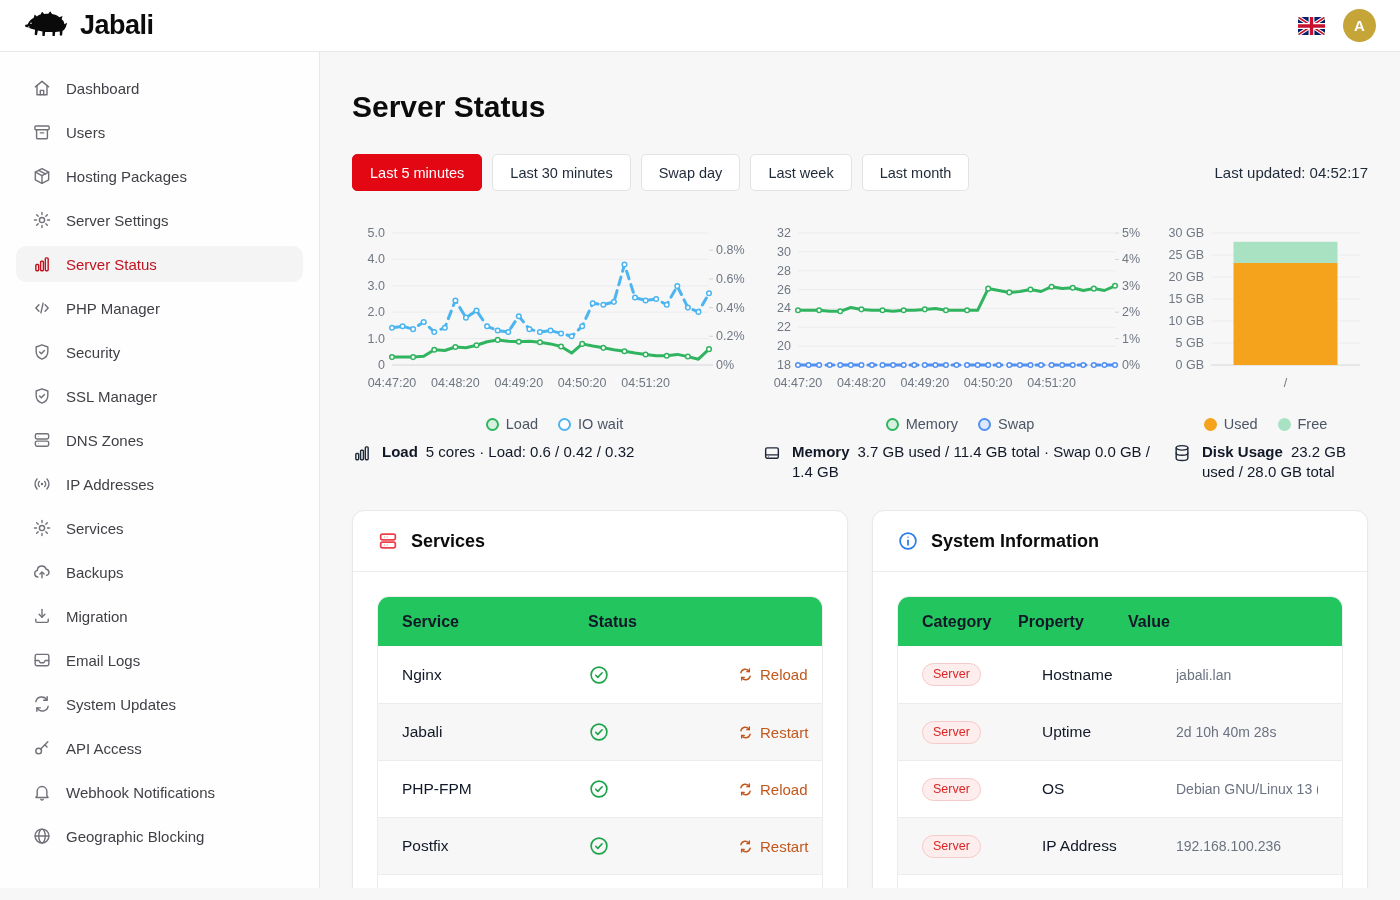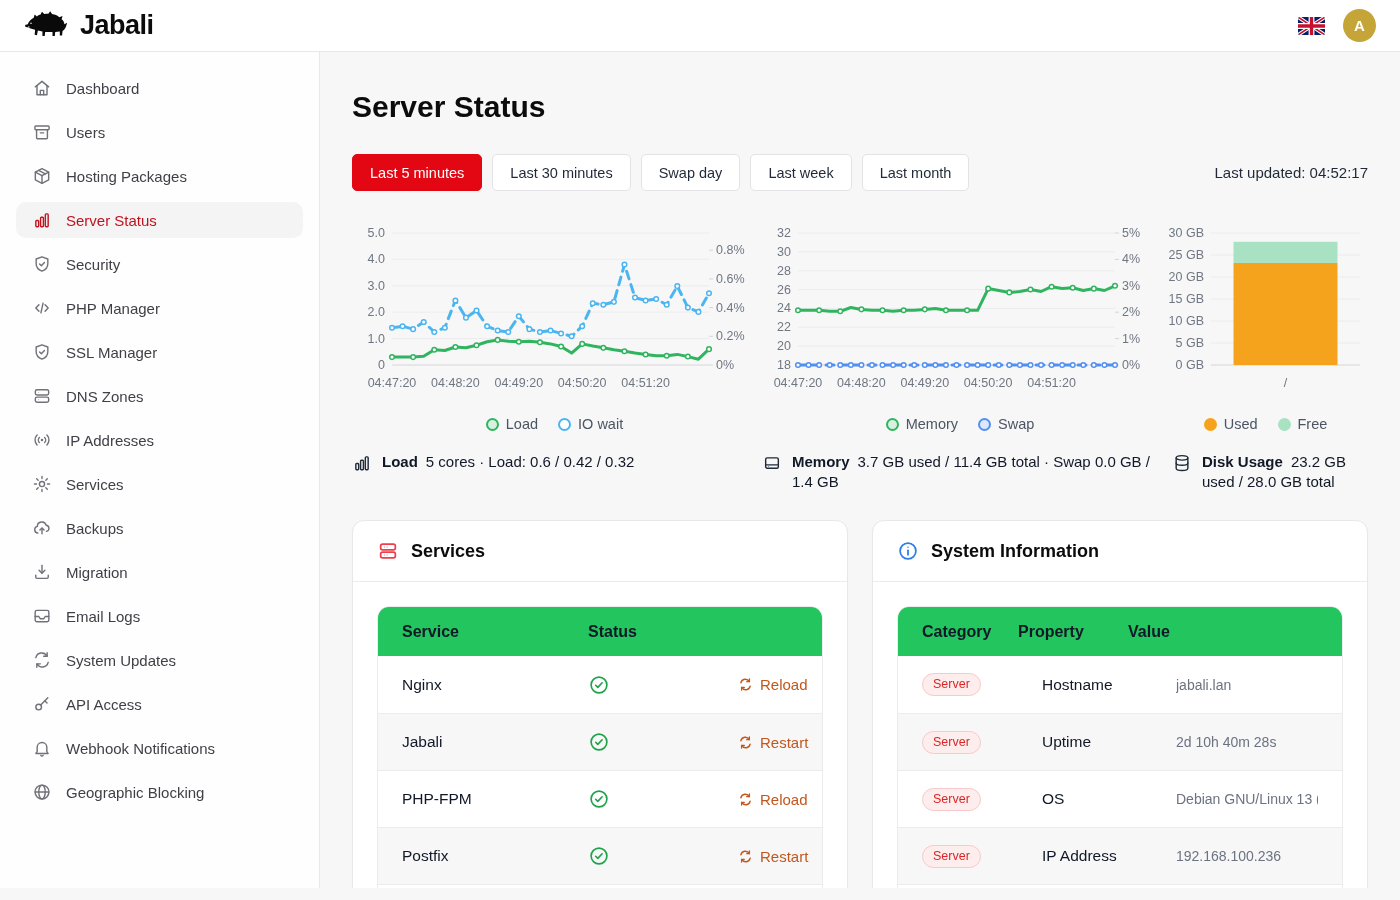--- a/index.html
+++ b/index.html
@@ -45,21 +45,21 @@
 
   
   .charts-row { margin-top:26px; display:flex; justify-content:space-between; }
   .chart { display:flex; flex-direction:column; align-items:center; }
   .chart svg text { font-family:"Liberation Sans", sans-serif; font-size:12.5px; fill:#6f7782; }
   .legend { display:flex; gap:20px; margin-top:3px; align-items:center; }
   .legend-item { display:flex; align-items:center; gap:7px; font-size:14.5px; color:#4b5563; }
   .legend-dot { width:13px; height:13px; border-radius:50%; }
 
   
-  .stats-row { margin-top:20px; display:flex; justify-content:space-between; }
+  .stats-row { margin-top:10px; display:flex; justify-content:space-between; }
   .stat { display:flex; gap:10px; align-items:flex-start; }
   .stat .icon { width:20px; height:20px; color:#1f2937; margin-top:1px; flex-shrink:0; }
   .stat-text { font-size:15px; line-height:20px; color:#111827; }
   .stat-label { font-weight:700; margin-right:8px; }
   .stat:nth-child(1) { width:405px; } .stat:nth-child(2) { width:405px; }
   .stat:nth-child(3) { width:196px; }
 
   
   .cards-row { margin-top:28px; display:grid; grid-template-columns:1fr 1fr; gap:24px; }
   .card { background:#fff; border:1px solid #e8e8ea; border-radius:12px;
@@ -156,51 +156,60 @@
           <svg viewBox="0 0 24 24">
             <path d="M12 3.2 20 7.4v9.2L12 20.8 4 16.6V7.4Z"></path>
             <path d="M4 7.4 12 11.6l8-4.2"></path>
             <path d="M12 11.6v9.2"></path>
             <path d="M8 5.3l8 4.2"></path>
           </svg>
         </span>
       <span class="nav-label">Hosting Packages</span>
     </div>
 
+    <div class="nav-item">
+      <span class="icon">
+          <svg viewBox="0 0 24 24">
+            <circle cx="12" cy="12" r="3.1"></circle>
+            <path d="M12 2.9v2.5M12 18.6v2.5M2.9 12h2.5M18.6 12h2.5M5.6 5.6l1.8 1.8M16.6 16.6l1.8 1.8M18.4 5.6l-1.8 1.8M7.4 16.6l-1.8 1.8"></path>
+          </svg>
+        </span>
+      <span class="nav-label">Server Settings</span>
+    </div>
 
     <div class="nav-item active">
       <span class="icon">
           <svg viewBox="0 0 24 24">
             <rect x="4.6" y="12.6" width="3.4" height="7.4" rx="1"></rect>
             <rect x="10.3" y="8.6" width="3.4" height="11.4" rx="1"></rect>
             <rect x="16" y="4.6" width="3.4" height="15.4" rx="1"></rect>
           </svg>
         </span>
       <span class="nav-label">Server Status</span>
     </div>
 
     <div class="nav-item">
       <span class="icon">
           <svg viewBox="0 0 24 24">
-            <path d="M12 3.4 19 6v5.4c0 4.4-3 7.8-7 9.2-4-1.4-7-4.8-7-9.2V6Z"></path>
-            <path d="M9.1 12.1l2.1 2.1 3.7-4"></path>
-          </svg>
-        </span>
-      <span class="nav-label">Security</span>
-    </div>
-
-    <div class="nav-item">
-      <span class="icon">
-          <svg viewBox="0 0 24 24">
             <path d="M8.3 8 4.6 12l3.7 4"></path>
             <path d="M15.7 8l3.7 4-3.7 4"></path>
             <path d="M13.3 6.2l-2.6 11.6"></path>
           </svg>
         </span>
       <span class="nav-label">PHP Manager</span>
+    </div>
+
+    <div class="nav-item">
+      <span class="icon">
+          <svg viewBox="0 0 24 24">
+            <path d="M12 3.4 19 6v5.4c0 4.4-3 7.8-7 9.2-4-1.4-7-4.8-7-9.2V6Z"></path>
+            <path d="M9.1 12.1l2.1 2.1 3.7-4"></path>
+          </svg>
+        </span>
+      <span class="nav-label">Security</span>
     </div>
 
     <div class="nav-item">
       <span class="icon">
           <svg viewBox="0 0 24 24">
             <path d="M12 3.4 19 6v5.4c0 4.4-3 7.8-7 9.2-4-1.4-7-4.8-7-9.2V6Z"></path>
             <path d="M9.1 12.1l2.1 2.1 3.7-4"></path>
           </svg>
         </span>
       <span class="nav-label">SSL Manager</span>

